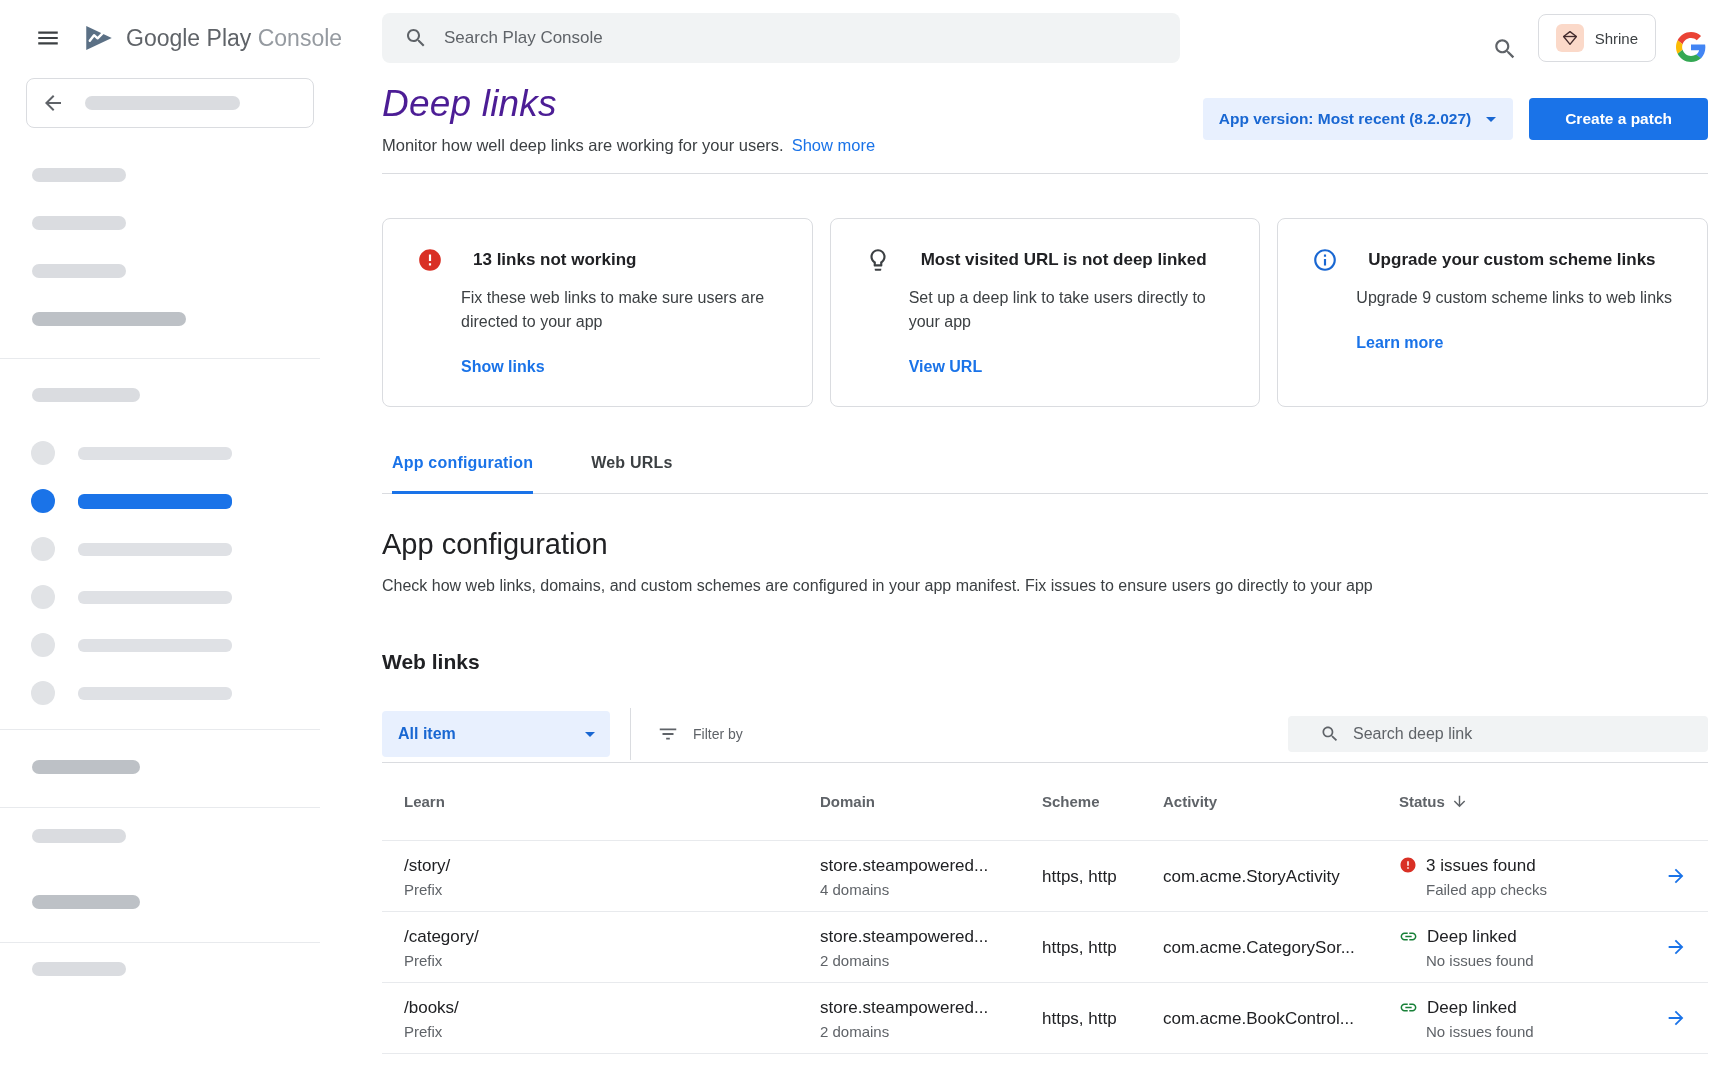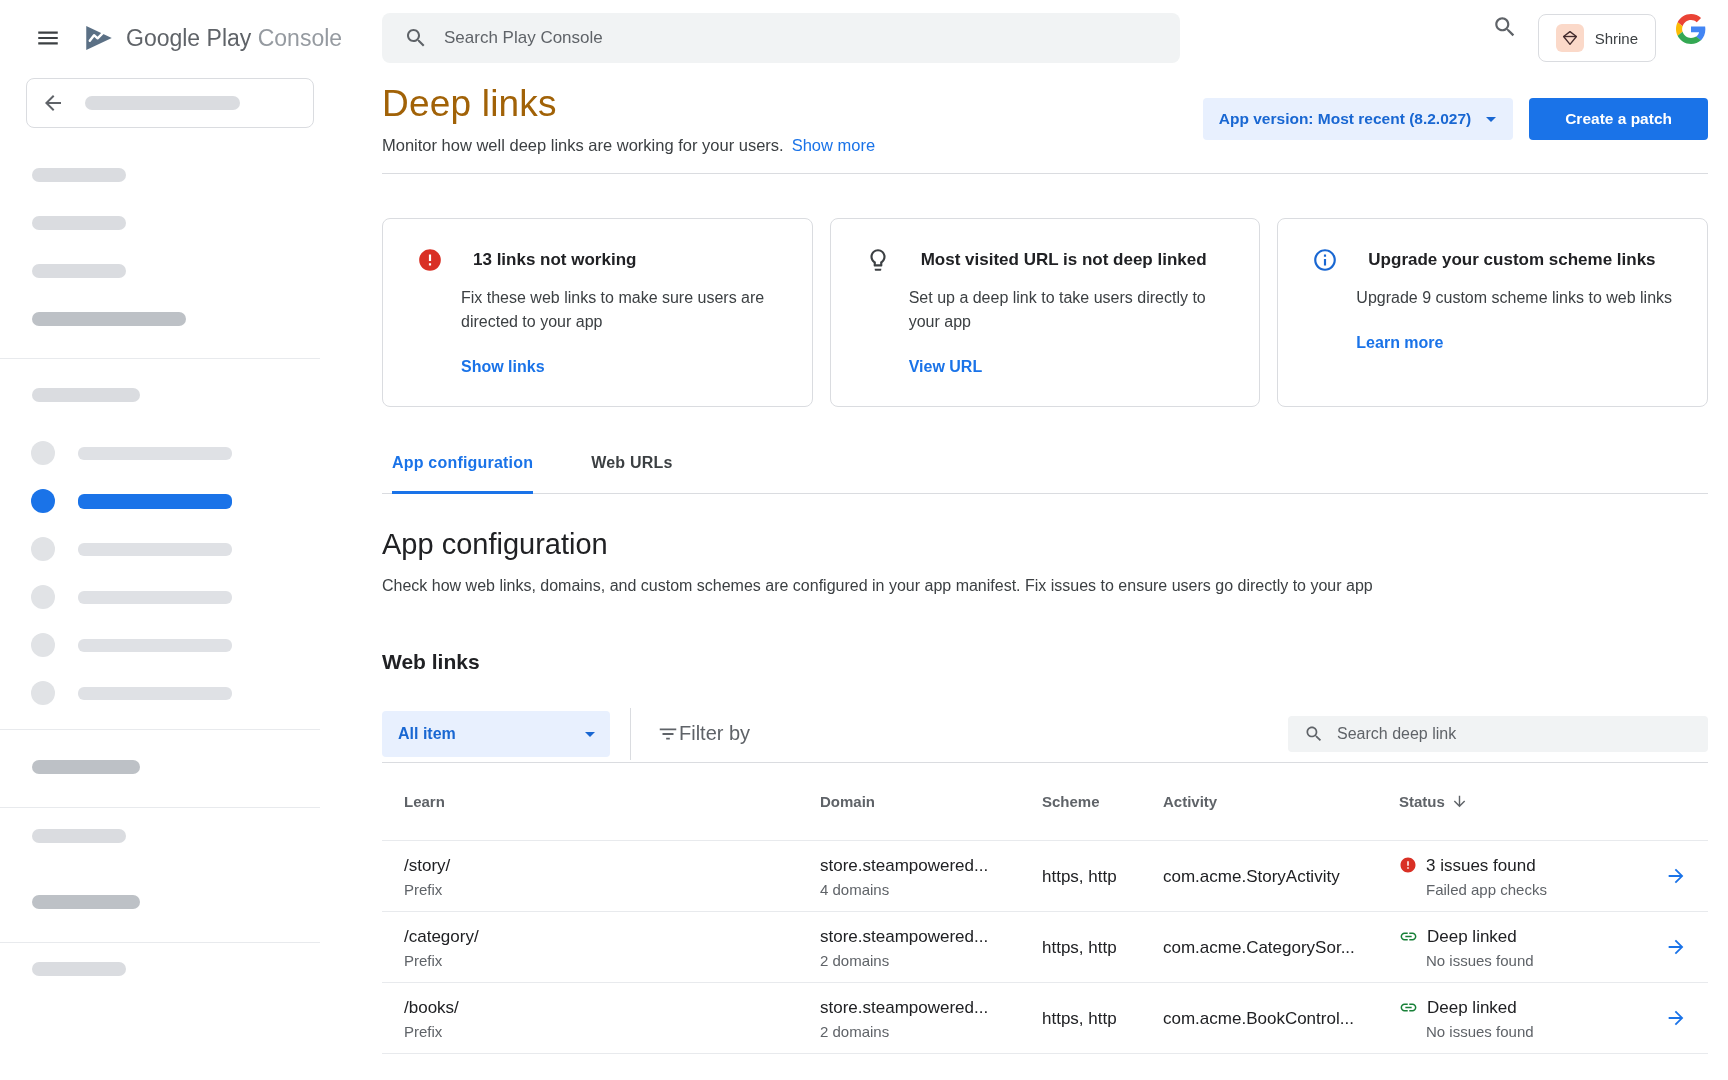--- a/index.html
+++ b/index.html
@@ -12,21 +12,21 @@
 
   
   .topbar { position:absolute; top:0; left:0; width:1728px; height:76px; background:#fff; z-index:5; }
   .hamburger { position:absolute; left:28px; top:18px; width:40px; height:40px; display:flex; align-items:center; justify-content:center; cursor:pointer; color:#3c4043; }
   .logo { position:absolute; left:82px; top:18px; height:40px; display:flex; align-items:center; gap:10px; cursor:pointer; }
   .logo-text { font-size:23px; color:#5f6368; white-space:nowrap; }
   .logo-text .console { color:#959aa0; }
   .topbar-search { position:absolute; left:382px; top:13px; width:798px; height:50px; background:#f1f3f4; border-radius:8px; display:flex; align-items:center; padding:8px 22px; gap:16px; color:#5f6368; }
   .topbar-search input { flex:1; border:none; background:transparent; outline:none; font-size:17px; color:#3c4043; font-family:inherit; }
   .topbar-search input::placeholder { color:#5f6368; opacity:1; }
-  .topbar-right { position:absolute; right:22px; top:14px; height:48px; display:flex; align-items:flex-start; gap:20px; }
+  .topbar-right { position:absolute; right:22px; top:14px; height:48px; display:flex; align-items:flex-end; gap:20px; }
   .tb-search-icon { color:#5f6368; cursor:pointer; }
   .account-chip { display:flex; align-items:center; gap:11px; height:48px; padding:0 17px; border:1px solid #dadce0; border-radius:8px; background:#fff; cursor:pointer; }
   .shrine-icon { width:28px; height:28px; border-radius:6px; background:#fbd9c9; display:flex; align-items:center; justify-content:center; color:#442c2e; }
   .account-name { font-size:15px; color:#3c4043; }
 
   
   .sidebar { position:absolute; top:76px; left:0; width:320px; height:1004px; background:#fff; }
   .back-box { position:absolute; top:2px; left:26px; width:288px; height:50px; border:1px solid #dadce0; border-radius:8px; display:flex; align-items:center; gap:20px; padding:0 14px; cursor:pointer; color:#5f6368; }
   .skel { background:#dadce0; border-radius:7px; height:14px; }
   .skel.dark { background:#bdc1c6; }
@@ -34,21 +34,21 @@
   .sb-divider { position:absolute; left:0; width:320px; height:1px; background:#e8eaed; }
   .nav-item { position:absolute; left:31px; display:flex; align-items:center; gap:23px; }
   .nav-circle { width:24px; height:24px; border-radius:50%; background:#e1e3e6; }
   .nav-bar { width:154px; height:13px; border-radius:6px; background:#dfe1e5; }
   .nav-item.active .nav-circle { background:#1a73e8; }
   .nav-item.active .nav-bar { background:#1a73e8; height:15px; }
 
   
   .main { position:absolute; left:382px; top:76px; width:1346px; height:1004px; padding-right:20px; }
   .page-header { display:flex; justify-content:space-between; align-items:flex-start; margin-top:6px; }
-  .page-title { font-size:37px; font-weight:400; color:#a16207; line-height:44px; letter-spacing:0.2px; }
+  .page-title { font-size:37px; font-weight:400; color:#4c1d95; line-height:44px; letter-spacing:0.2px;font-style:italic; }
   .page-sub-row { margin-top:8px; font-size:16.5px; color:#3c4043; line-height:23px; }
   .link { color:#1a73e8; cursor:pointer; }
   .show-more { margin-left:8px; font-weight:400; }
   .header-actions { display:flex; gap:16px; align-items:center; margin-top:16px; }
   .chip-select { height:42px; background:#e8f0fe; color:#1967d2; border-radius:4px; display:flex; align-items:center; gap:8px; padding:0 10px 0 16px; font-size:15.5px; font-weight:700; cursor:pointer; white-space:nowrap; }
   .primary-btn { height:42px; background:#1a73e8; color:#fff; border:none; border-radius:4px; padding:0 36px; font-size:15.5px; font-weight:700; font-family:inherit; cursor:pointer; white-space:nowrap; }
   .h-divider { height:1px; background:#dadce0; margin-top:16px; }
 
   
   .cards { display:flex; gap:17px; margin-top:44px; }
@@ -68,22 +68,22 @@
 
   
   .section-title { margin-top:32px; font-size:29px; font-weight:400; color:#202124; line-height:36px; }
   .section-desc { margin-top:12px; font-size:16px; color:#3c4043; line-height:23px; }
   .sub-heading { margin-top:52px; font-size:21px; font-weight:700; color:#202124; line-height:26px; }
 
   
   .toolbar { margin-top:30px; height:58px; display:flex; align-items:center; border-bottom:1px solid #dadce0; }
   .links-select { width:228px; height:46px; background:#e8f0fe; color:#1967d2; border-radius:4px; display:flex; align-items:center; justify-content:space-between; padding:0 8px 0 16px; font-size:16px; font-weight:700; cursor:pointer; }
   .v-sep { width:1px; height:52px; background:#dadce0; margin-left:20px; }
-  .filter-by { display:flex; align-items:center; margin-left:26px; color:#5f6368; font-size:20px; cursor:pointer; }
-  .toolbar-search { margin-left:auto; width:420px; height:36px; background:#f1f3f4; border-radius:4px; display:flex; align-items:center; gap:13px; padding:0 16px; color:#5f6368; }
+  .filter-by { display:flex; align-items:center; gap:14px; margin-left:26px; color:#5f6368; font-size:14px; cursor:pointer; }
+  .toolbar-search { margin-left:auto; width:420px; height:36px; background:#f1f3f4; border-radius:4px; display:flex; align-items:center; gap:13px; padding:0 32px; color:#5f6368; }
   .toolbar-search input { flex:1; border:none; background:transparent; outline:none; font-size:16px; color:#3c4043; font-family:inherit; }
   .toolbar-search input::placeholder { color:#5f6368; opacity:1; }
 
   
   .tbl-header, .tbl-row { display:grid; grid-template-columns:416px 222px 121px 236px 1fr 64px; align-items:center; padding-left:22px; }
   .tbl-header { height:78px; color:#5f6368; font-size:15px; font-weight:700; border-bottom:1px solid #e8eaed; }
   .th-status { display:flex; align-items:center; gap:6px; cursor:pointer; }
   .tbl-row { height:71px; border-bottom:1px solid #e8eaed; cursor:pointer; }
   .cell-main { font-size:17px; color:#202124; line-height:25px; }
   .cell-sub { font-size:15px; color:#5f6368; line-height:21px; margin-top:1px; }

